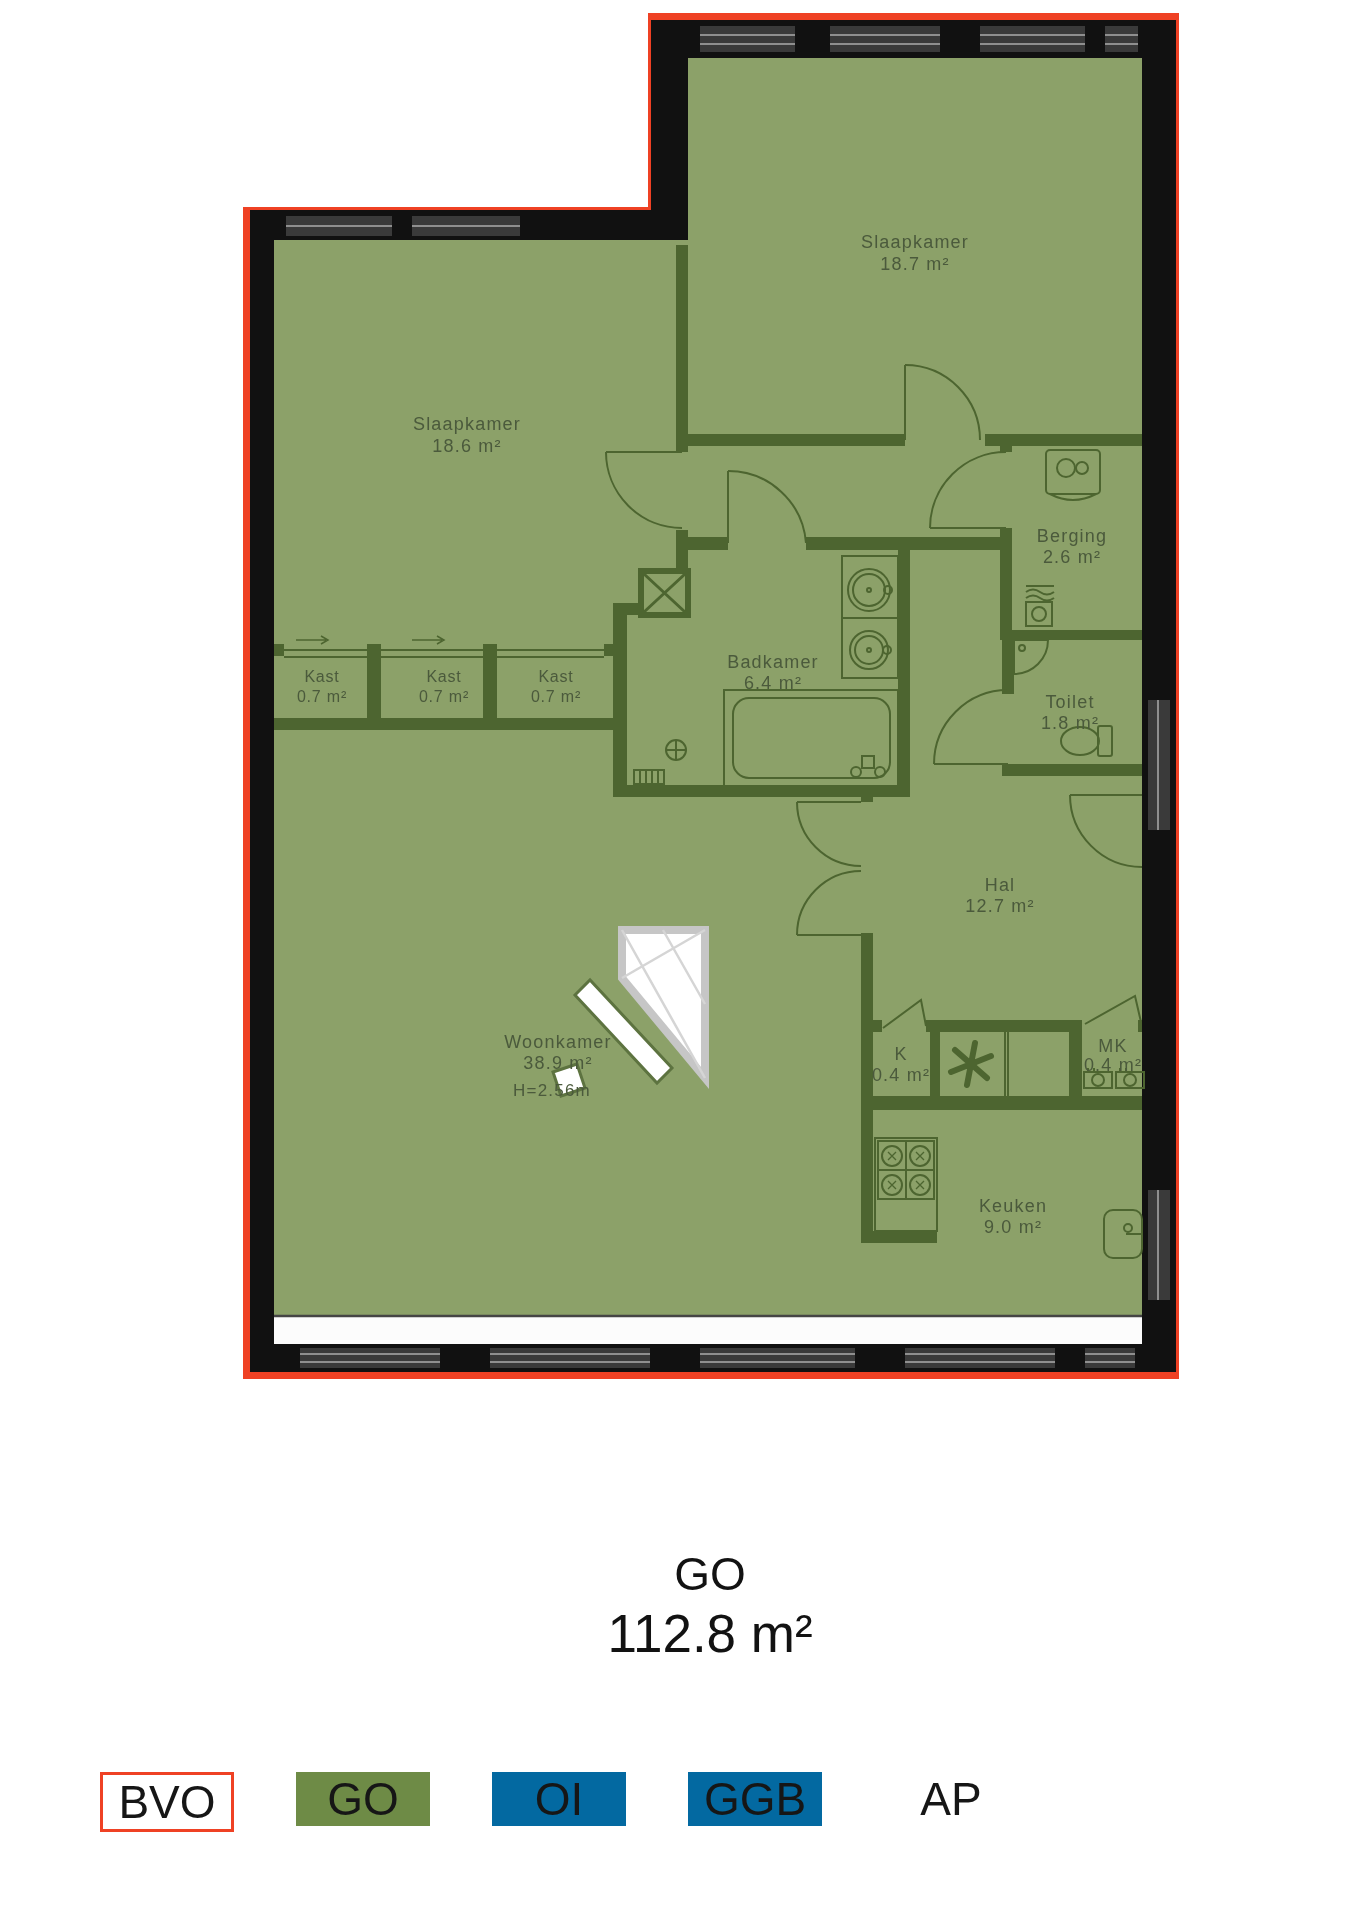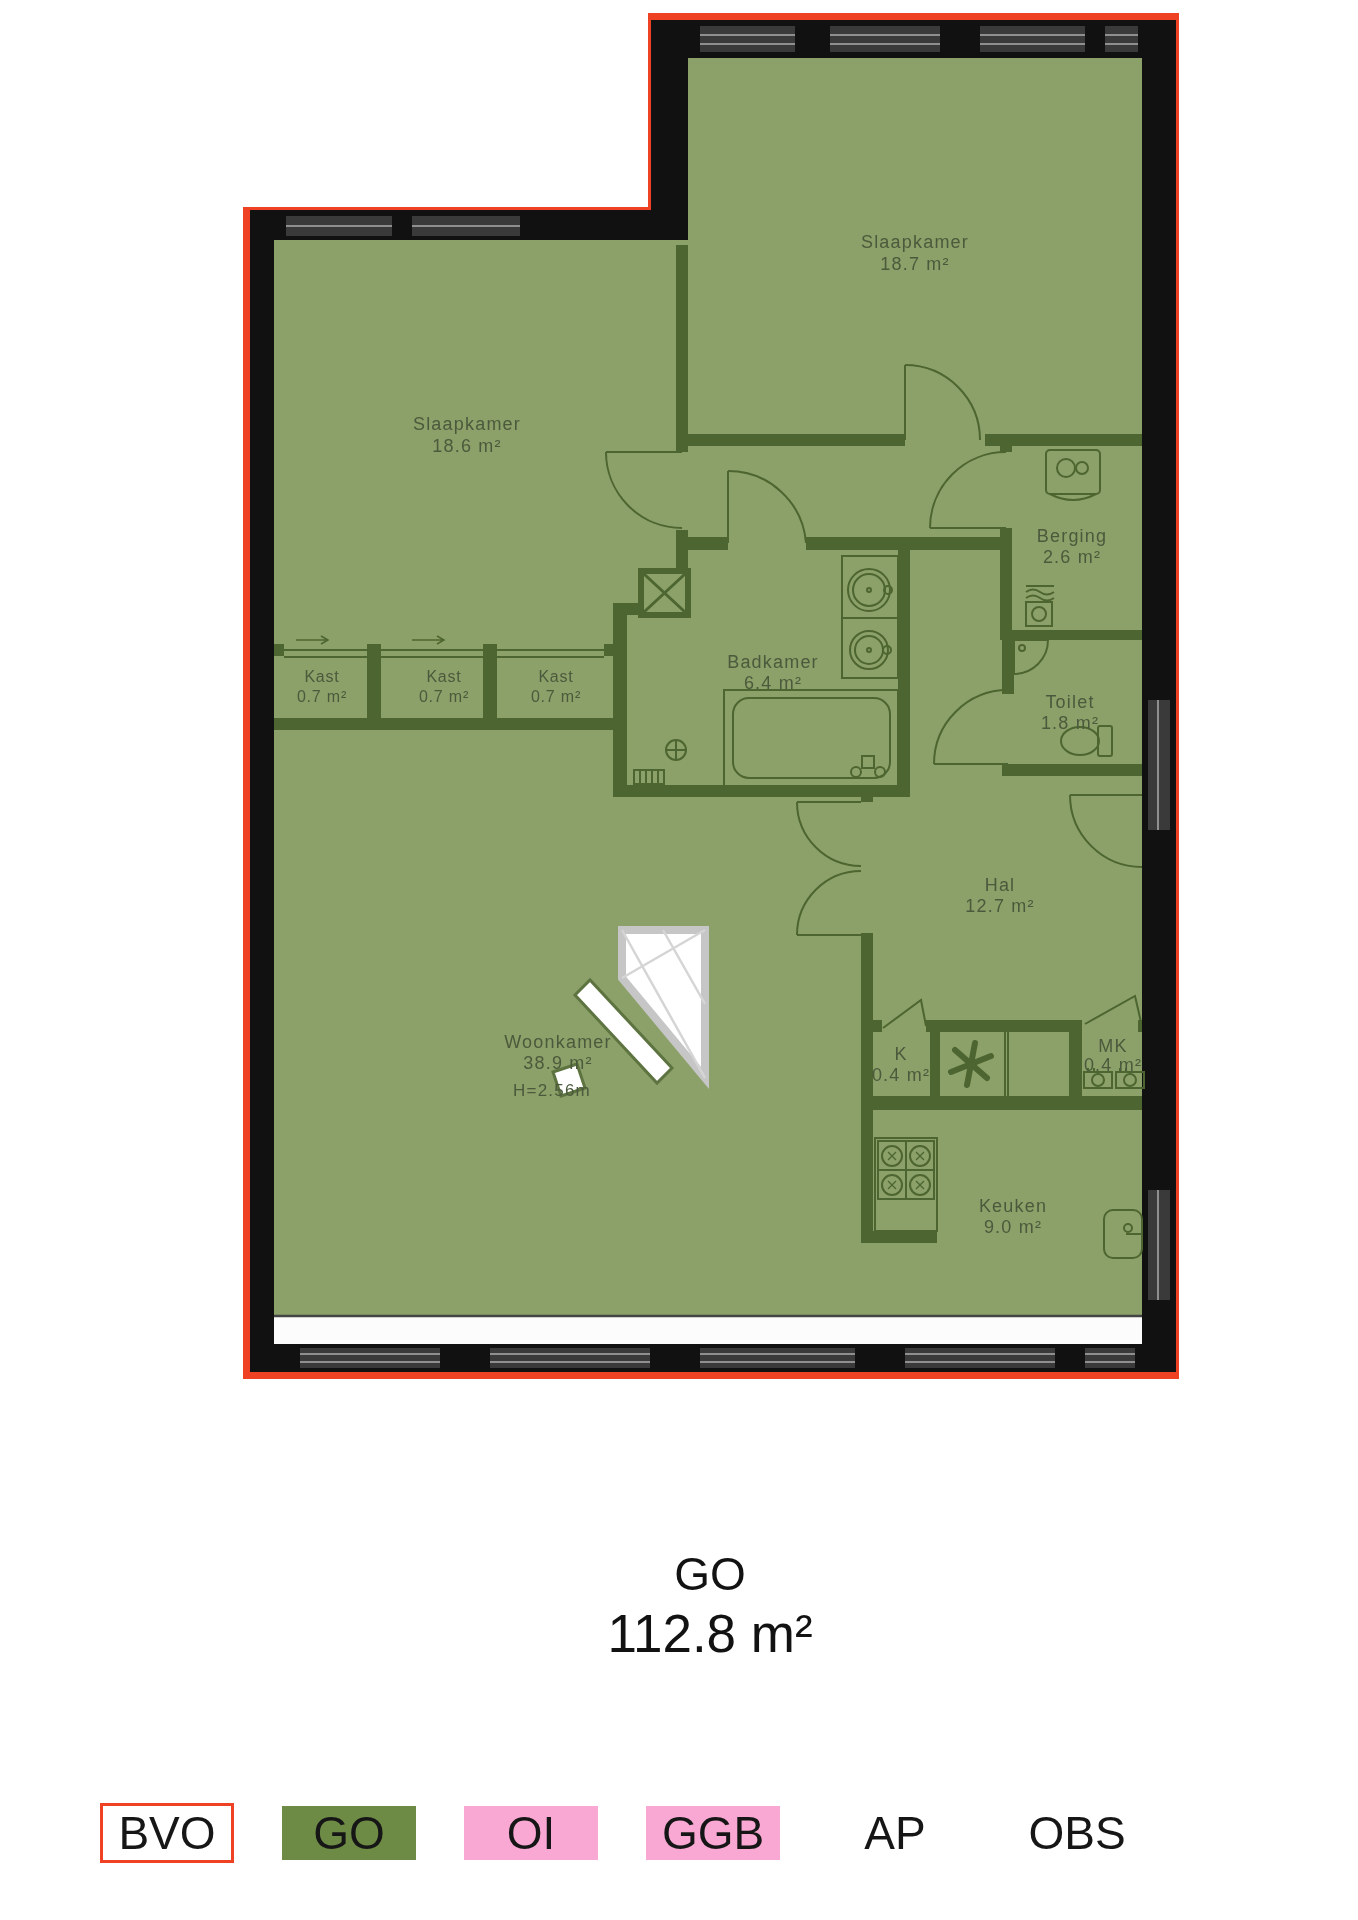--- a/index.html
+++ b/index.html
@@ -5,25 +5,25 @@
   html,body{margin:0;padding:0;background:#ffffff;}
   body{width:1358px;height:1920px;position:relative;font-family:"Liberation Sans","DejaVu Sans",sans-serif;overflow:hidden;}
   svg{position:absolute;left:0;top:0;}
   svg text{font-family:"Liberation Sans","DejaVu Sans",sans-serif;fill:#4b5a3c;letter-spacing:1.2px;}
   .room-label{font-size:18px;}
   .room-label-small{font-size:16px;letter-spacing:0.8px;}
   .room-label-tiny{font-size:17px;}
   .title-block{position:absolute;left:710px;top:1548px;transform:translateX(-50%);text-align:center;color:#121212;}
   .title-line1{font-size:46px;line-height:1.15;}
   .title-line2{font-size:53px;line-height:1.25;}
-  .legend{position:absolute;left:100px;top:1772px;display:flex;gap:48px;height:122px;align-items:center;}
+  .legend{position:absolute;left:100px;top:1772px;display:flex;gap:62px;height:122px;align-items:flex-start;}
   .legend-item{width:134px;display:flex;align-items:center;justify-content:center;font-size:46px;color:#161616;box-sizing:border-box;}
   .legend-bvo{background:#ffffff;border:3px solid #ef4124;}
   .legend-go{background:#6e8b46;}
-  .legend-gray{background:#f9a8d4;}
+  .legend-gray{background:#0369a1;}
   .legend-plain{background:transparent;}
 </style>
 </head>
 <body>
 
 <svg width="1358" height="1920" viewBox="0 0 1358 1920">
 
   <path d="M 651.5,16.5 H 1175.5 V 1375.5 H 246.5 V 210.5 H 651.5 Z" fill="none" stroke="#ef4124" stroke-width="7"></path>
 
   <g fill="#111111">
@@ -276,16 +276,13 @@
     </div>
   <div class="legend-item legend-gray">
       <span>OI</span>
     </div>
   <div class="legend-item legend-gray">
       <span>GGB</span>
     </div>
   <div class="legend-item legend-plain">
       <span>AP</span>
     </div>
-  <div class="legend-item legend-plain">
-      <span>OBS</span>
-    </div>
 </div>
 
 </body></html>

